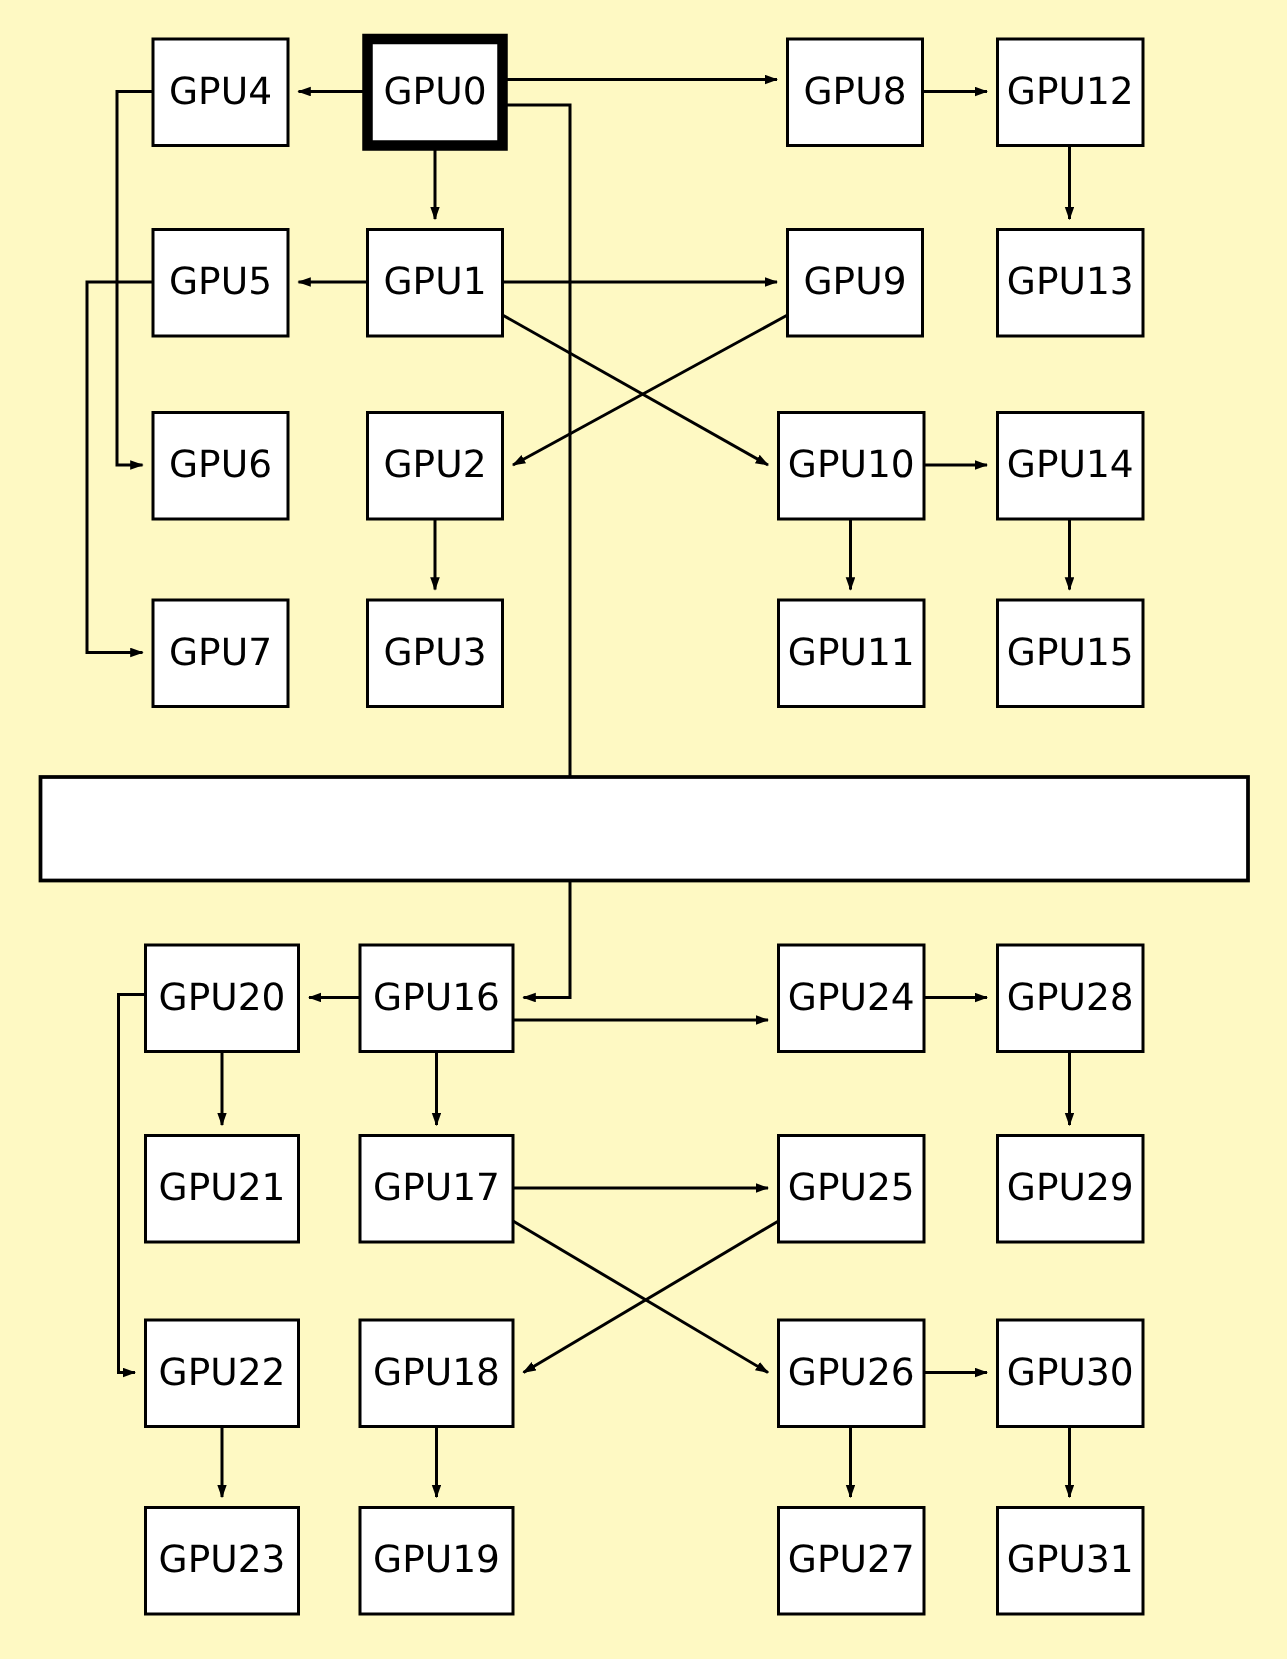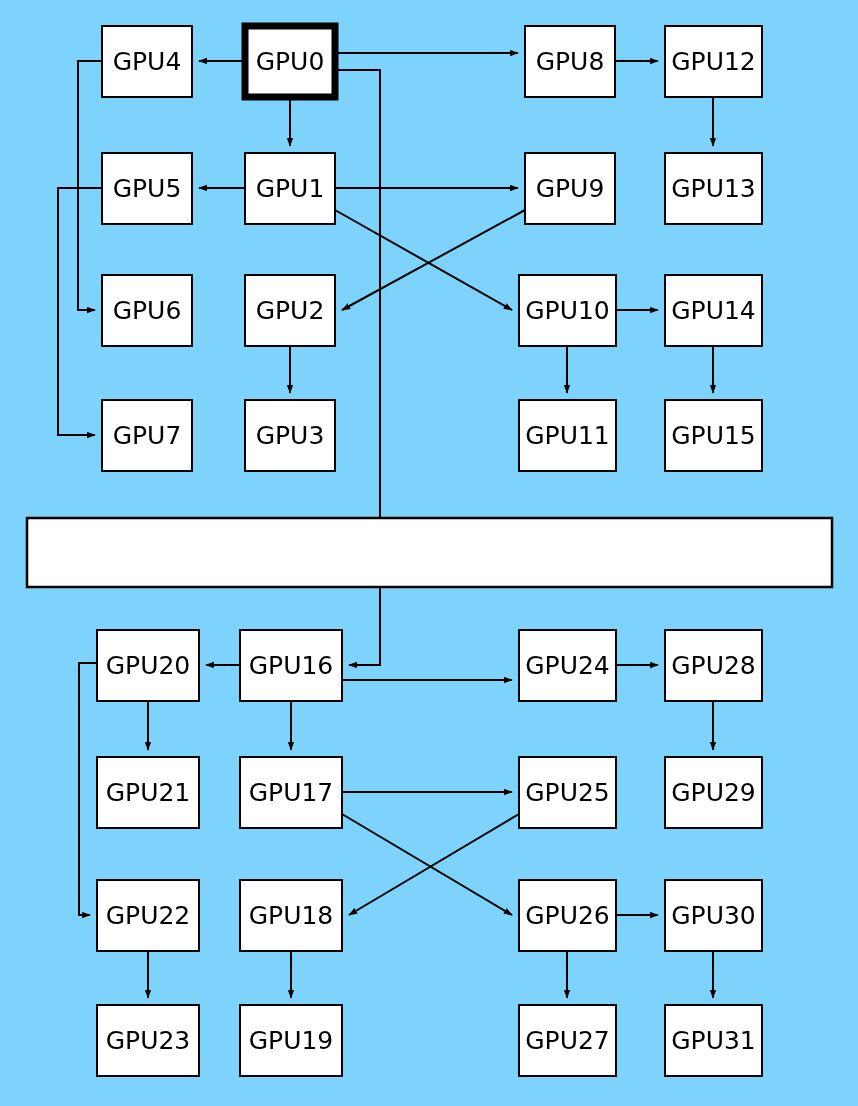--- a/index.html
+++ b/index.html
@@ -4,21 +4,21 @@
 <style>
   html, body {
     margin: 0;
     padding: 0;
     background: #ffffff;
   }
   #canvas-wrap {
     position: relative;
     width: 858px;
     height: 1106px;
-    background: #7dd3fc;
+    background: #fef9c3;
     font-family: "DejaVu Sans", sans-serif;
   }
   svg#diagram {
     display: block;
     width: 858px;
     height: 1106px;
   }
   .node-box {
     fill: #ffffff;
     stroke: #000000;

